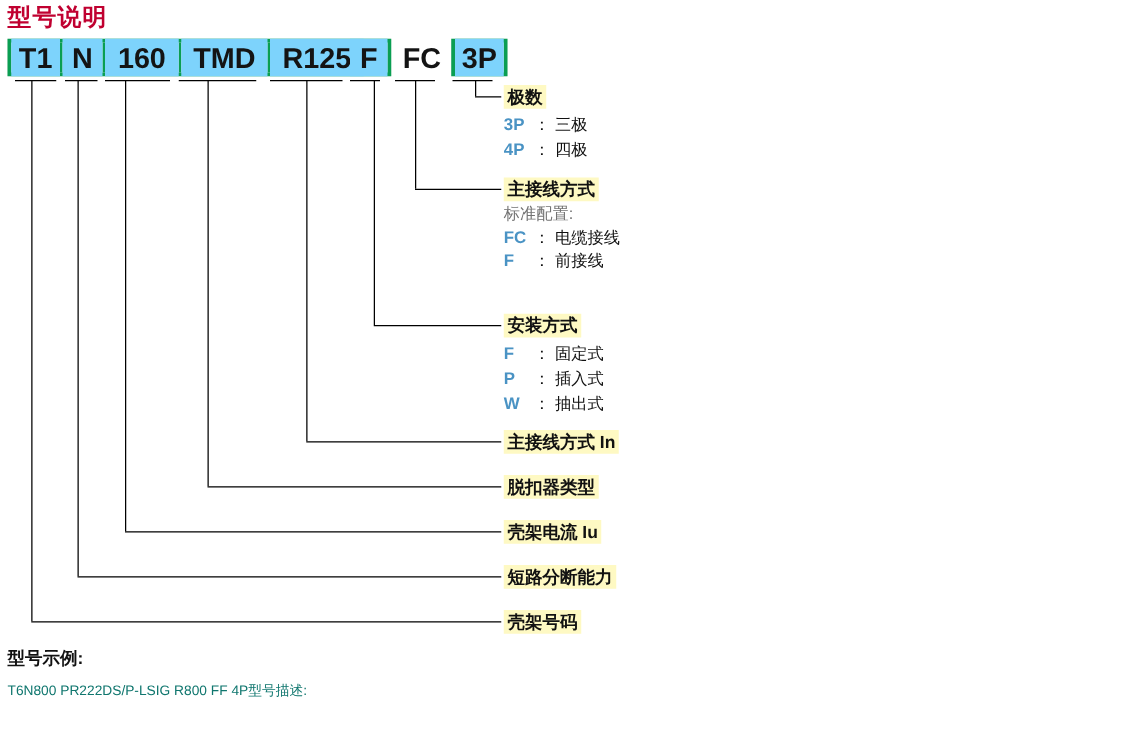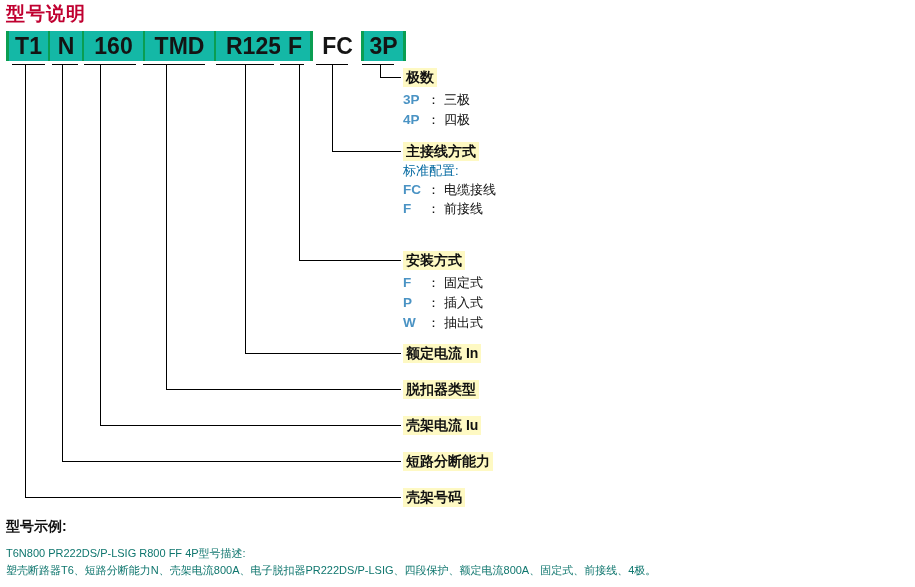--- a/index.html
+++ b/index.html
@@ -34,42 +34,42 @@
   .seg{
     position:absolute;top:0;height:30px;
     display:flex;align-items:center;justify-content:center;
     font-size:23px;font-weight:700;line-height:1;
     color:#141414;
     box-sizing:border-box;
     letter-spacing:0px;
     white-space:nowrap;
   }
   .seg.plain{background:transparent;}
-  .seg.filled{background:#14b8a6;}
+  .seg.filled{background:#7dd3fc;}
   .seg-div{
     position:absolute;top:3px;height:24px;width:2px;background:#0a9e52;
   }
 
   
   .vline{position:absolute;width:1px;background:#000;}
   .hline{position:absolute;height:1px;background:#000;}
   .underline{position:absolute;height:1px;background:#000;}
 
   
   .desc{position:absolute;}
   .desc-head{
     display:inline-block;
     font-size:14px;font-weight:700;color:#111;
     background:#fef9c3;
     padding:1px 3px 2px 3px;
     line-height:1.15;
     white-space:nowrap;
   }
   .sub-note{
-    font-size:13px;color:#0369a1;line-height:1.35;white-space:nowrap;
+    font-size:13px;color:#737373;line-height:1.35;white-space:nowrap;
     margin-top:1px;
   }
   .opt-row{
     display:flex;align-items:baseline;
     font-size:13px;line-height:1.45;white-space:nowrap;
   }
   .opt-code{
     color:#4a93c4;font-weight:700;font-size:13.5px;
     display:inline-block;min-width:22px;
   }
@@ -190,21 +190,21 @@
       <span class="opt-text">插入式</span>
     </div>
     <div class="opt-row">
       <span class="opt-code">W</span>
       <span class="opt-colon">：</span>
       <span class="opt-text">抽出式</span>
     </div>
   </div>
 
   <div class="desc" style="left:403px;top:344px;">
-    <div class="desc-head">额定电流 In</div>
+    <div class="desc-head">主接线方式 In</div>
   </div>
 
   <div class="desc" style="left:403px;top:380px;">
     <div class="desc-head">脱扣器类型</div>
   </div>
 
   <div class="desc" style="left:403px;top:416px;">
     <div class="desc-head">壳架电流 Iu</div>
   </div>
 
@@ -212,16 +212,15 @@
     <div class="desc-head">短路分断能力</div>
   </div>
 
   <div class="desc" style="left:403px;top:488px;">
     <div class="desc-head">壳架号码</div>
   </div>
 
   <div id="example">
     <div id="example-title">型号示例:</div>
     <div class="ex-line">T6N800 PR222DS/P-LSIG R800 FF 4P型号描述:</div>
-    <div class="ex-line">塑壳断路器T6、短路分断能力N、壳架电流800A、电子脱扣器PR222DS/P-LSIG、四段保护、额定电流800A、固定式、前接线、4极。</div>
   </div>
 
 </div>
 
 </body></html>

